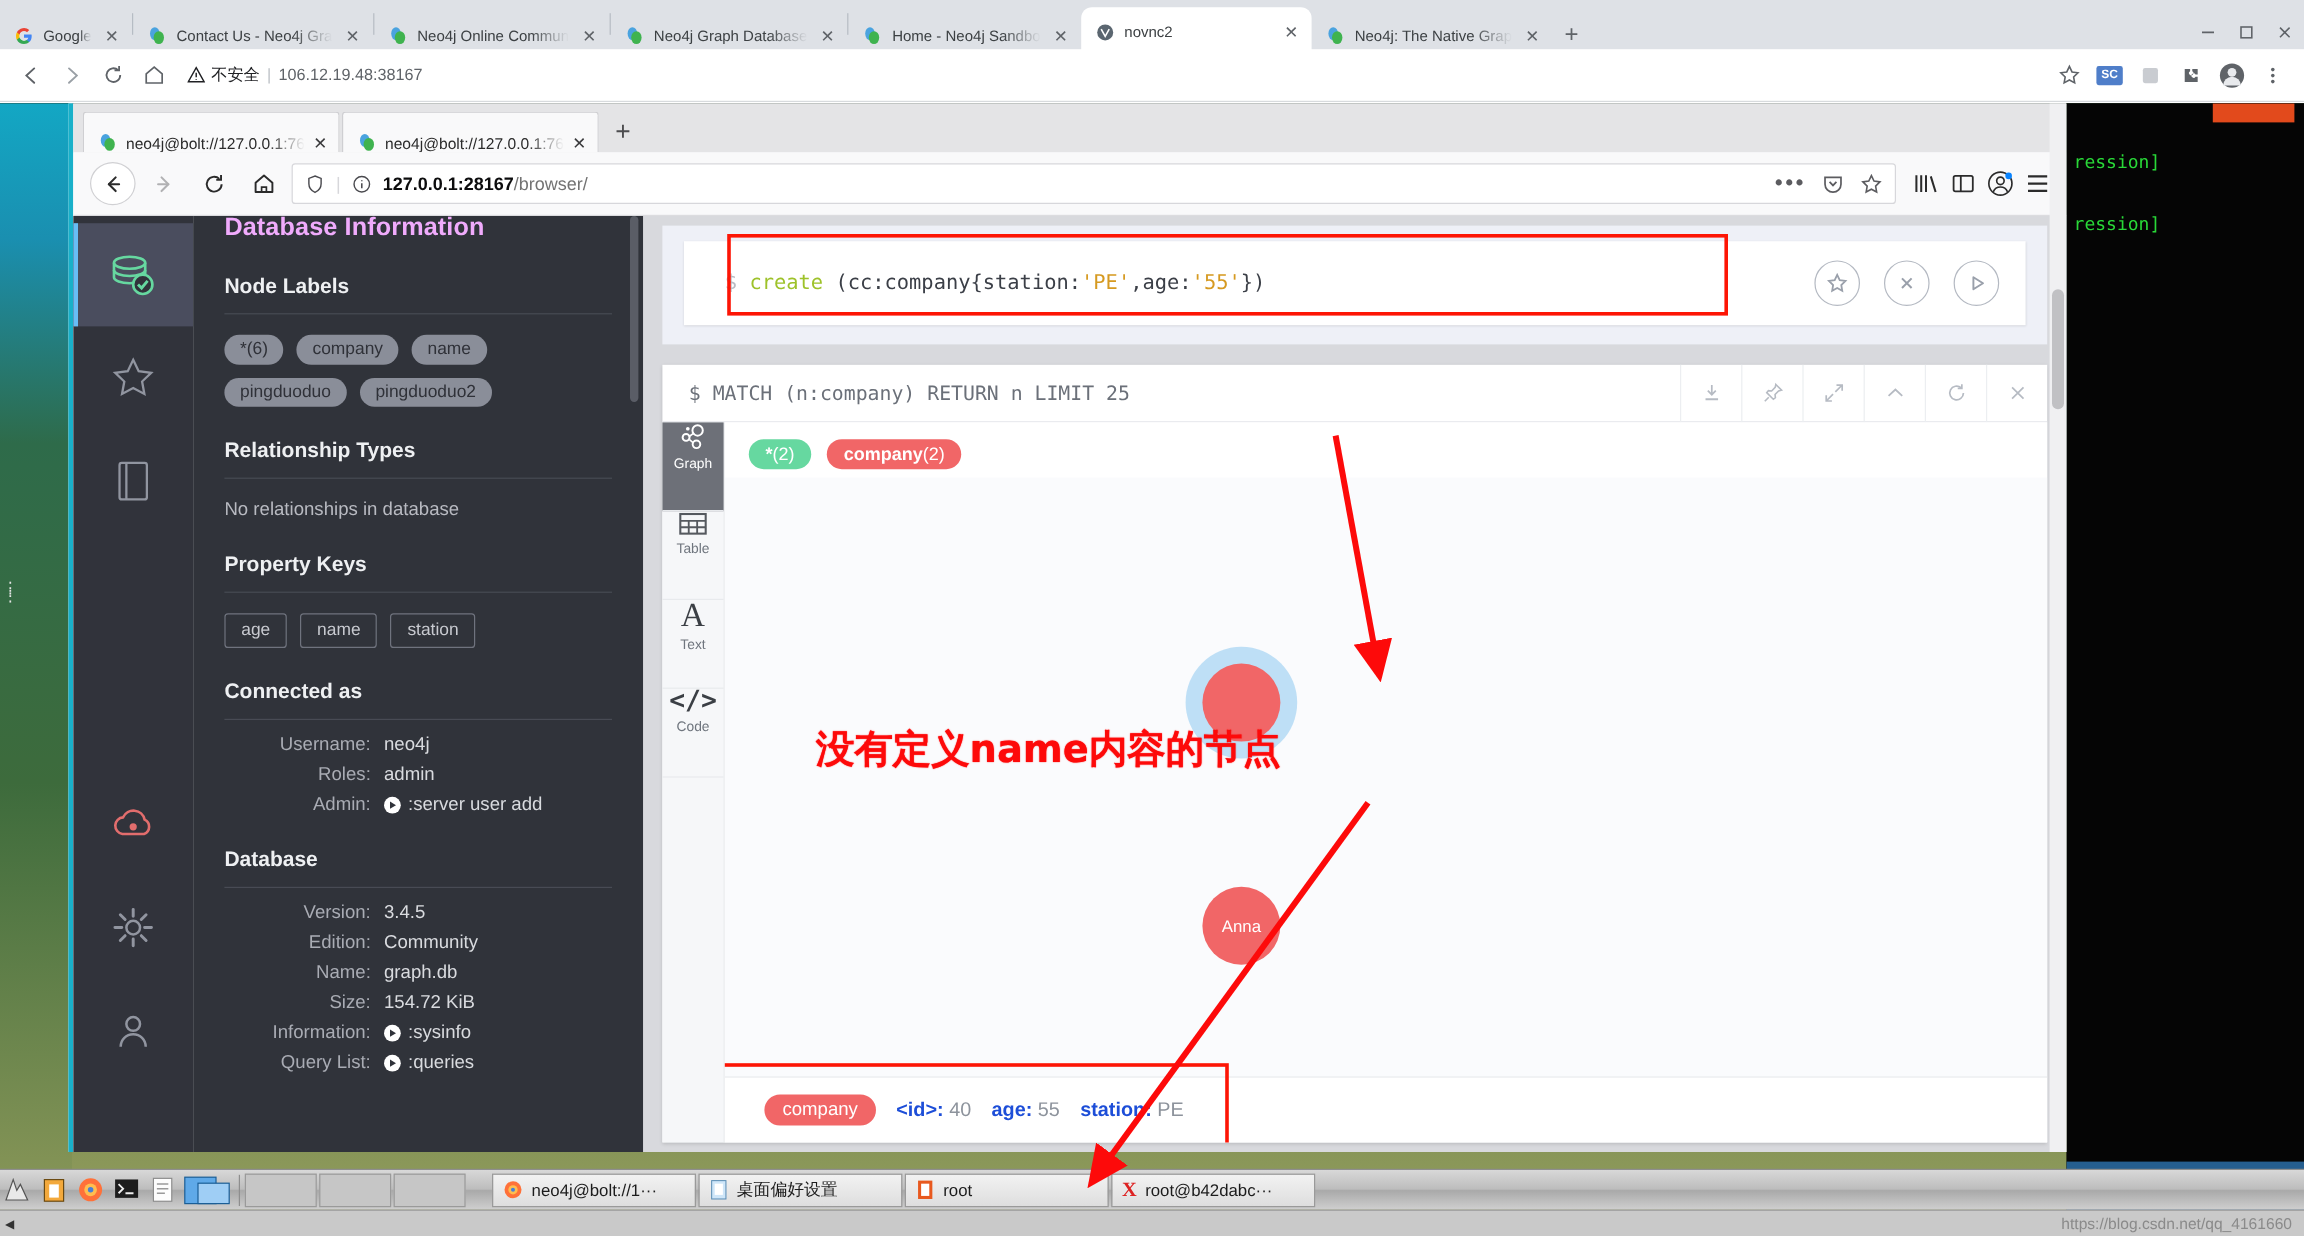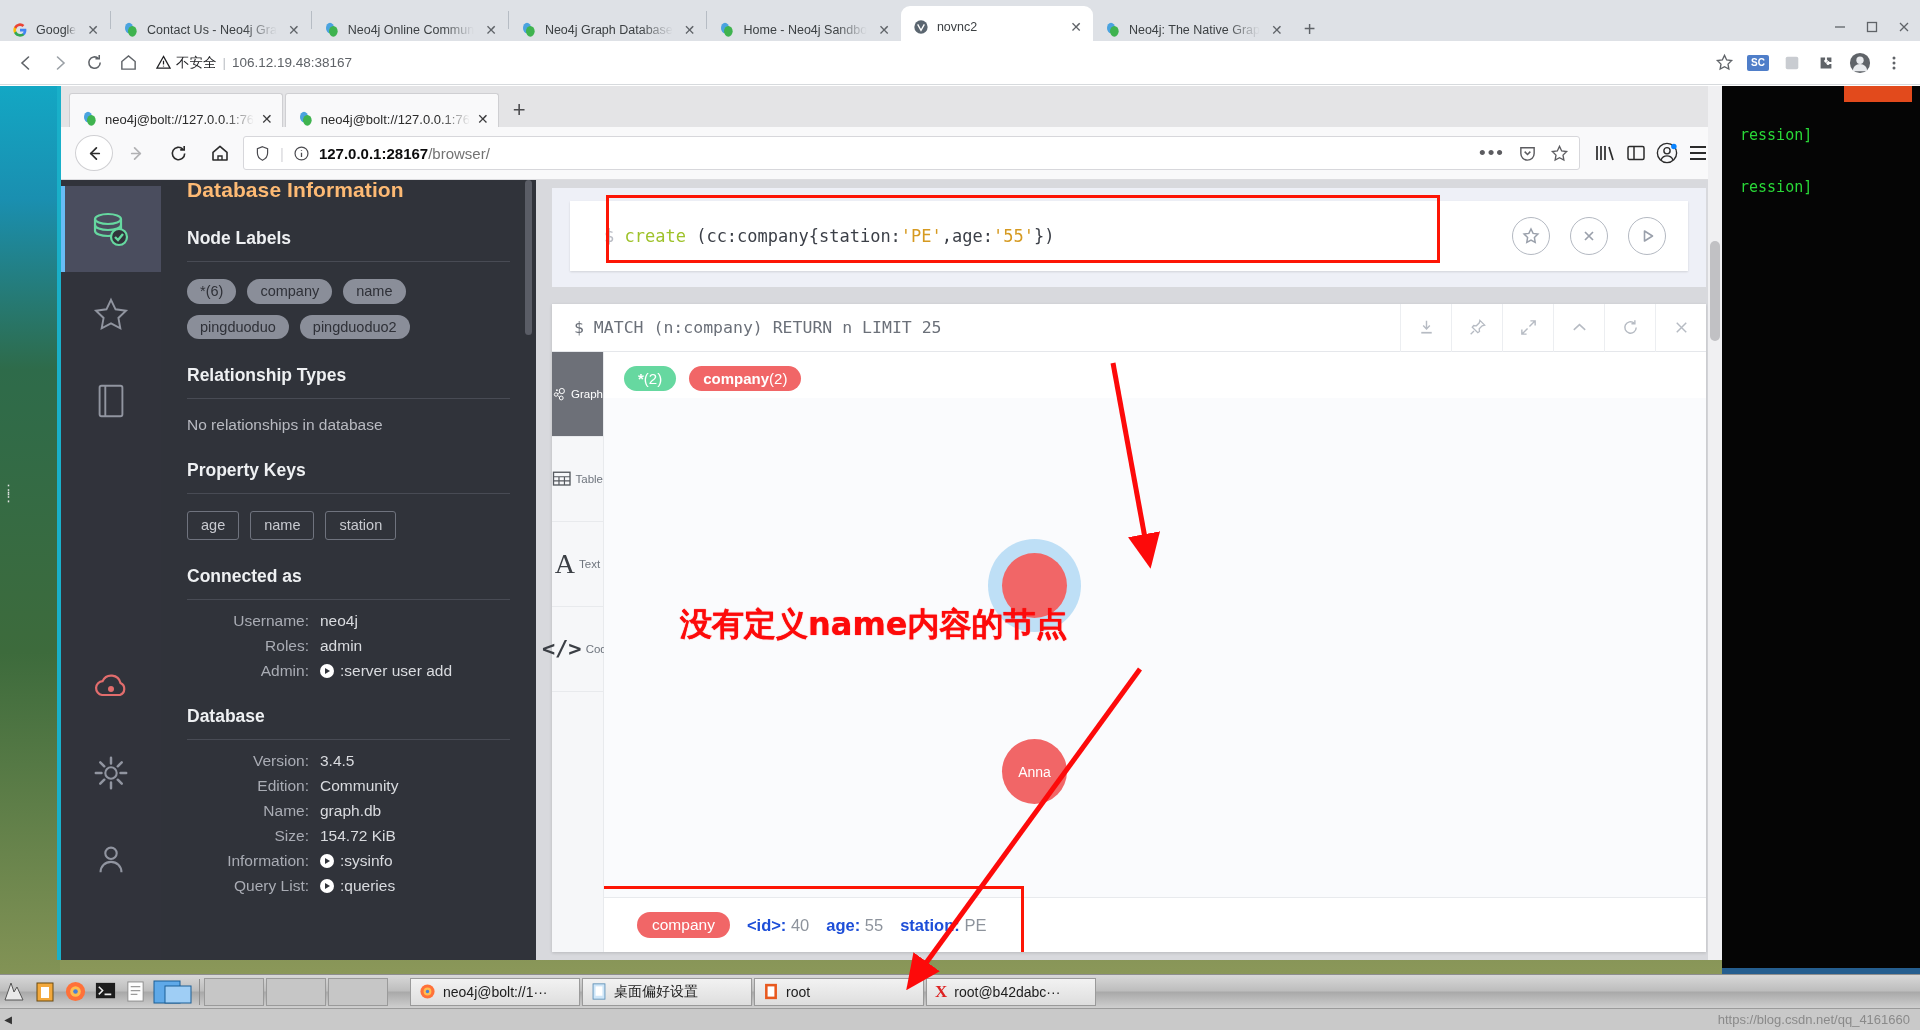--- a/index.html
+++ b/index.html
@@ -116,21 +116,21 @@
   }
   .rail-item { width:100px; height:86px; display:flex; align-items:center; justify-content:center;
                color:#9195a0; position:relative;}
   .rail-item.active { background:#4a4d5e; }
   .rail-item.active::before{content:"";position:absolute;left:0;top:0;bottom:0;width:4px;background:#68bdf6;}
 
   .neo-sidebar {
     width: 375px; background:#30333a; color:#dcdde0; padding: 0 26px 0 26px;
     flex:0 0 375px; overflow:hidden; position:relative;
   }
-  .sb-title { font-size:21px; font-weight:bold; color:#fdba74; padding-top:2px; letter-spacing:.1px;}
+  .sb-title { font-size:21px; font-weight:bold; color:#f0abfc; padding-top:2px; letter-spacing:.1px;}
   .sb-h { font-size:17.5px; font-weight:bold; color:#eef0f2; margin-top:26px;}
   .sb-rule { height:1px; background:#484b54; margin-top:12px; }
   .sb-chips { display:flex; flex-wrap:wrap; gap:11px; margin-top:17px; }
   .chip-pill {
     background:#8a8e99; color:#2f3138; border-radius:14px; padding:5px 13px;
     font-size:14.5px; line-height:1;
   }
   .chip-box {
     border:1px solid #6f737e; color:#c8cad0; border-radius:3px; padding:6px 13px;
     font-size:14.5px; line-height:1; background:transparent;
@@ -179,22 +179,22 @@
   }
   .frame-q {
     flex:1 1 auto; padding-left:22px; font-family:"DejaVu Sans Mono","Liberation Mono",monospace;
     font-size:16.5px; color:#6b7079;
   }
   .frame-tools{ display:flex; align-items:stretch; height:48px;}
   .ftool{ width:51px; display:flex; align-items:center; justify-content:center;
           border-left:1px solid #eceef1; color:#b6bbc3;}
   .frame-body{ display:flex; height:600px; }
   .view-tabs{ width:52px; background:#f6f7f9; border-right:1px solid #e8eaed; flex:0 0 52px;}
-  .vtab{ height:85px; display:flex; flex-direction:row; align-items:center;
-         justify-content:center; gap:4px; font-size:11.5px; color:#6f757e;
+  .vtab{ height:74px; display:flex; flex-direction:column; align-items:center;
+         justify-content:flex-start; gap:4px; font-size:11.5px; color:#6f757e;
          border-bottom:1px solid #e8eaed;}
   .vtab.active{ background:#6d7078; color:#fff; }
   .graph-canvas{ flex:1 1 auto; position:relative; background:#fff; overflow:hidden;}
   .legend{ position:absolute; left:20px; top:14px; display:flex; gap:13px; z-index:4;}
   .lg-pill{ border-radius:14px; padding:5px 14px; font-size:15px; color:#fff; line-height:1;}
   .lg-star{ background:#66d8a0; }
   .lg-company{ background:#f16667; }
   .lg-company b{ font-weight:bold;}
   .graph-area{ position:absolute; left:0; top:46px; right:0; bottom:0; background:#fafbfd;}
 
@@ -222,21 +222,21 @@
   }
   .svg-anno{ position:absolute; left:0; top:0; width:1920px; height:1030px; pointer-events:none; z-index:25;}
 
   
   .term {
     position:absolute; left:1722px; top:0px; width:198px; height:944px;
     background:#050505; color:#29d838; font-family:"DejaVu Sans Mono","Liberation Mono",monospace;
     font-size:15px; padding-top:18px; overflow:hidden;
   }
   .term .orange{ position:absolute; right:8px; top:0; width:68px; height:16px; background:#e24a1c;}
-  .term .ln{ padding-left:6px; margin-bottom:34px; white-space:nowrap;margin-left:12px;}
+  .term .ln{ padding-left:6px; margin-bottom:34px; white-space:nowrap;}
   .term .blue-block{ position:absolute; left:0; bottom:0; width:198px; height:62px; background:#2b6ea8; opacity:.85;}
 
   
   .conky { position:absolute; right:18px; top:712px; width:160px; height:70px; z-index:12;}
   .conky .net{ position:absolute; left:0; top:8px; font-size:13px; color:#eaf7ff;
                font-family:"Liberation Sans",sans-serif;}
   .conky .net span{ color:#6de26d; }
   .ring {
     position:absolute; right:0; top:2px; width:66px; height:66px; border-radius:50%;
     background: conic-gradient(#f0c929 0 67%, #3a4a55 67% 100%);

